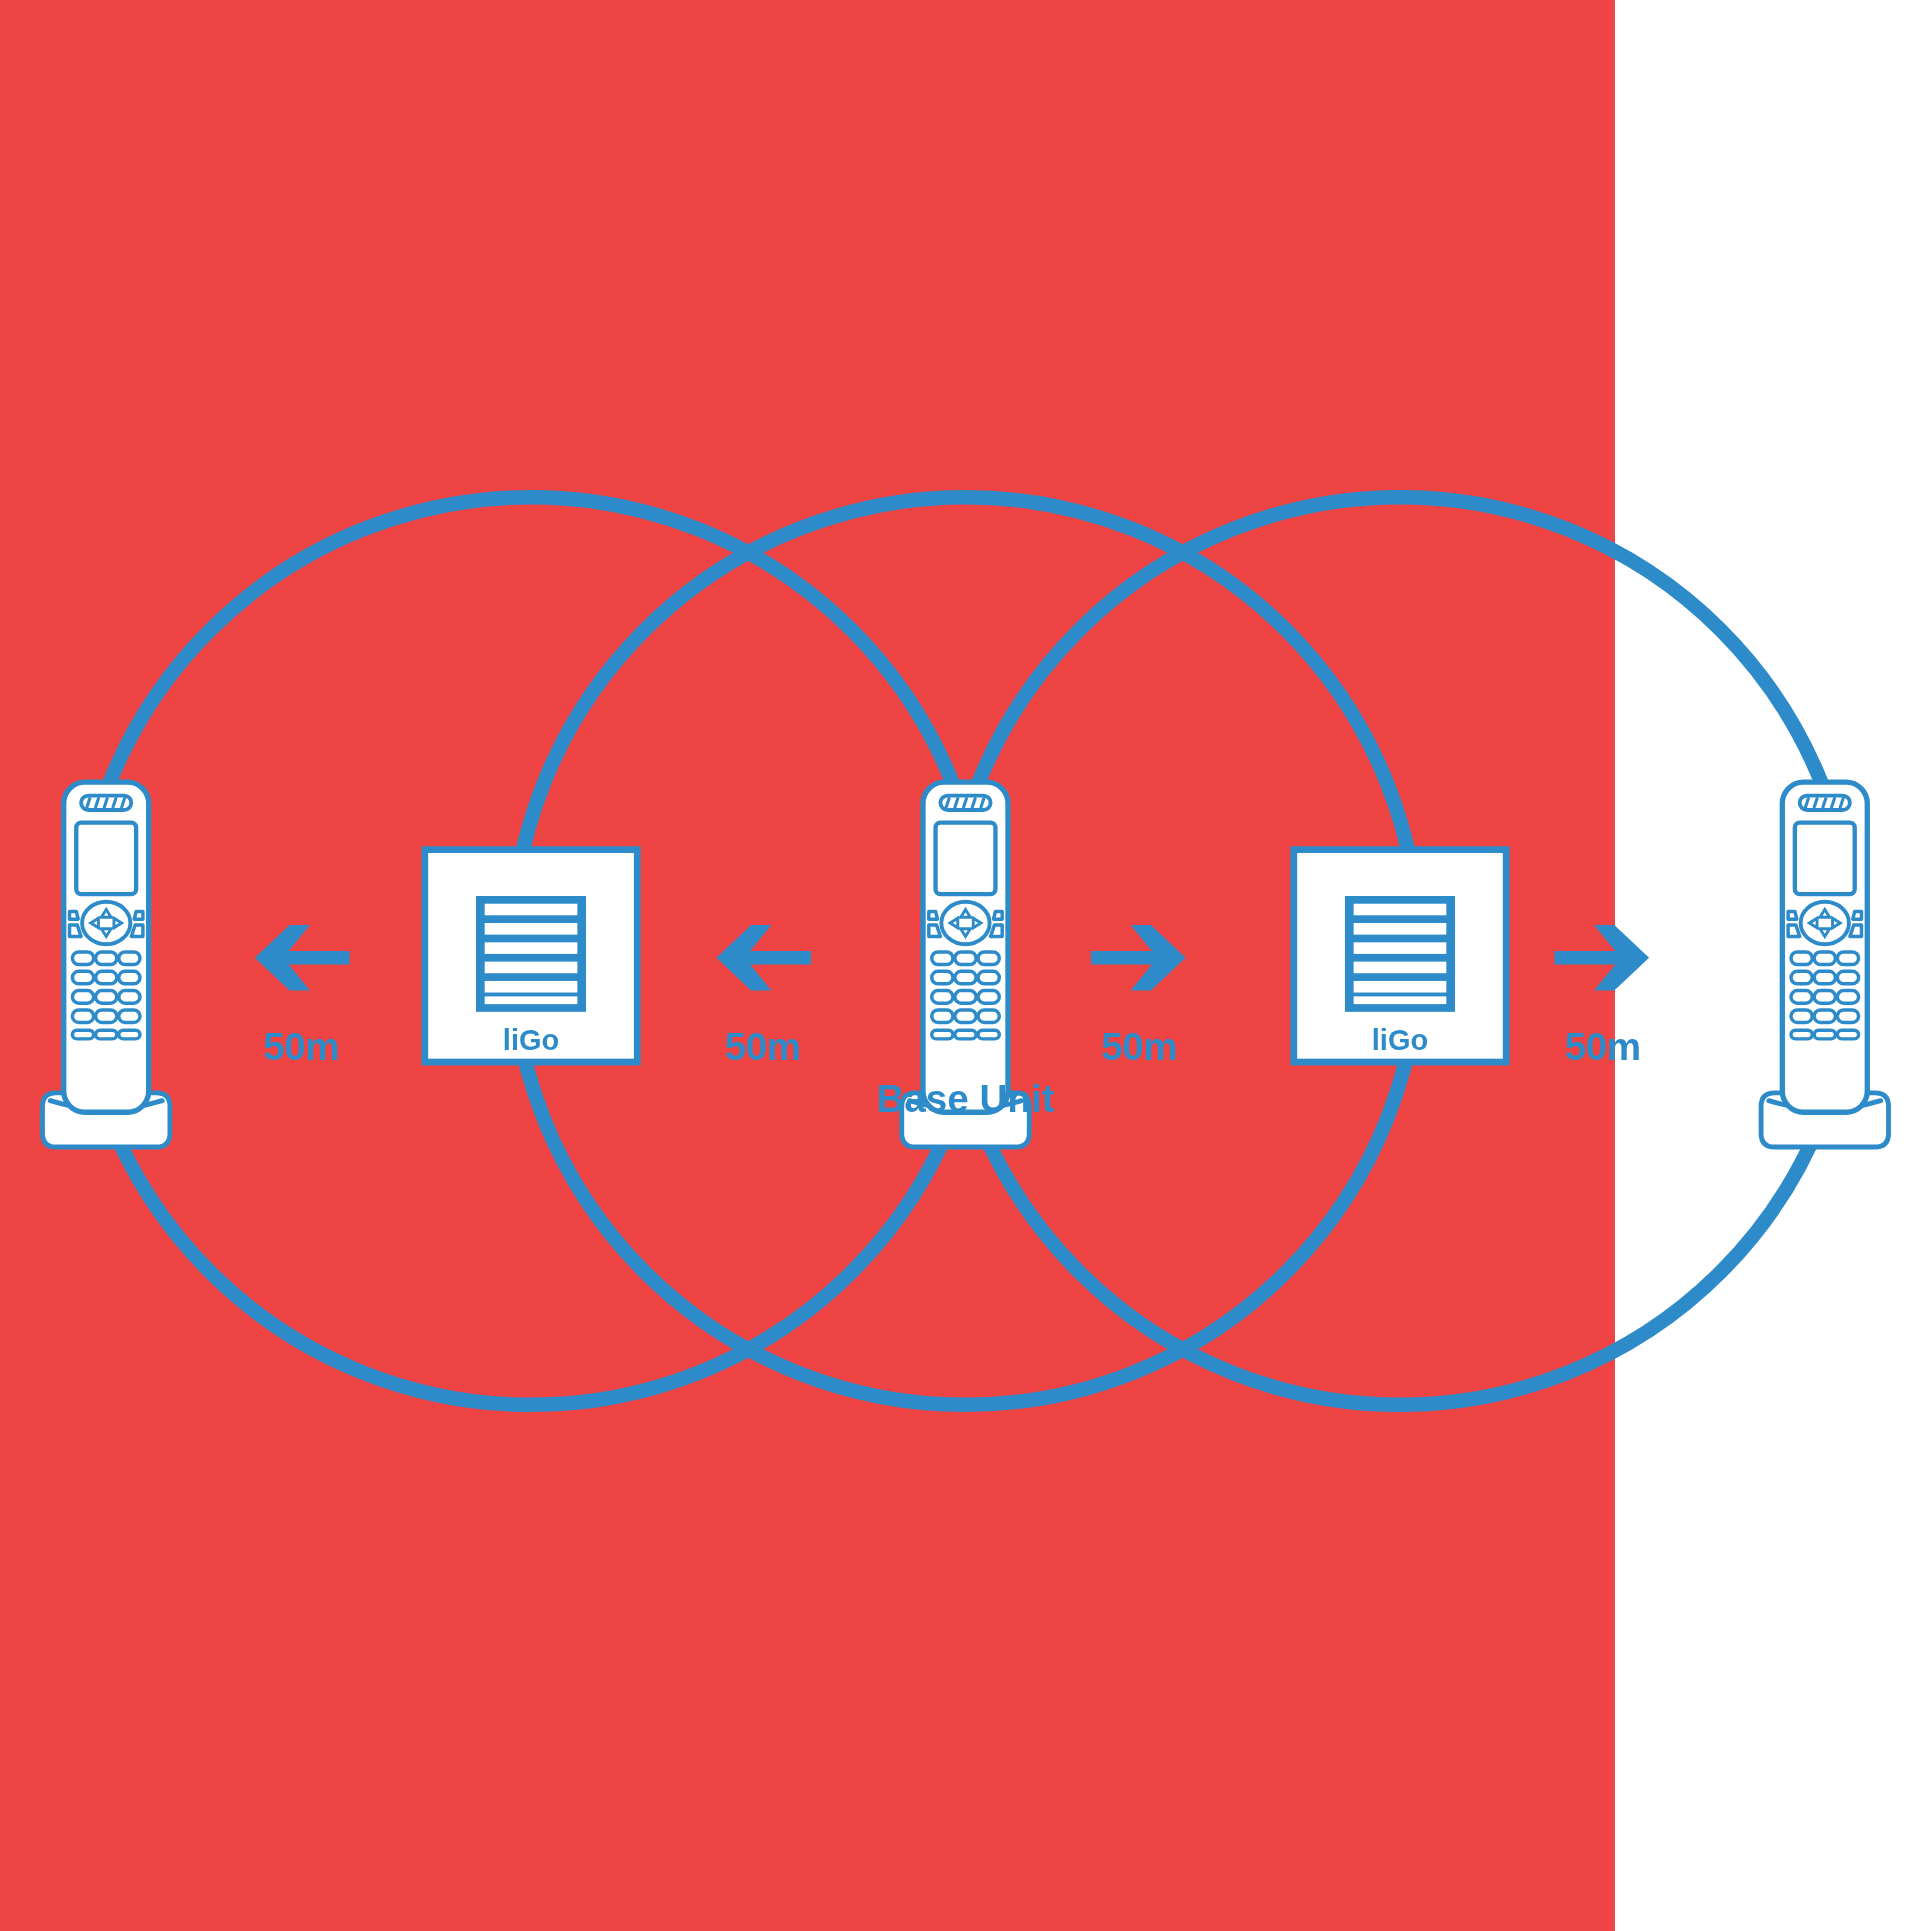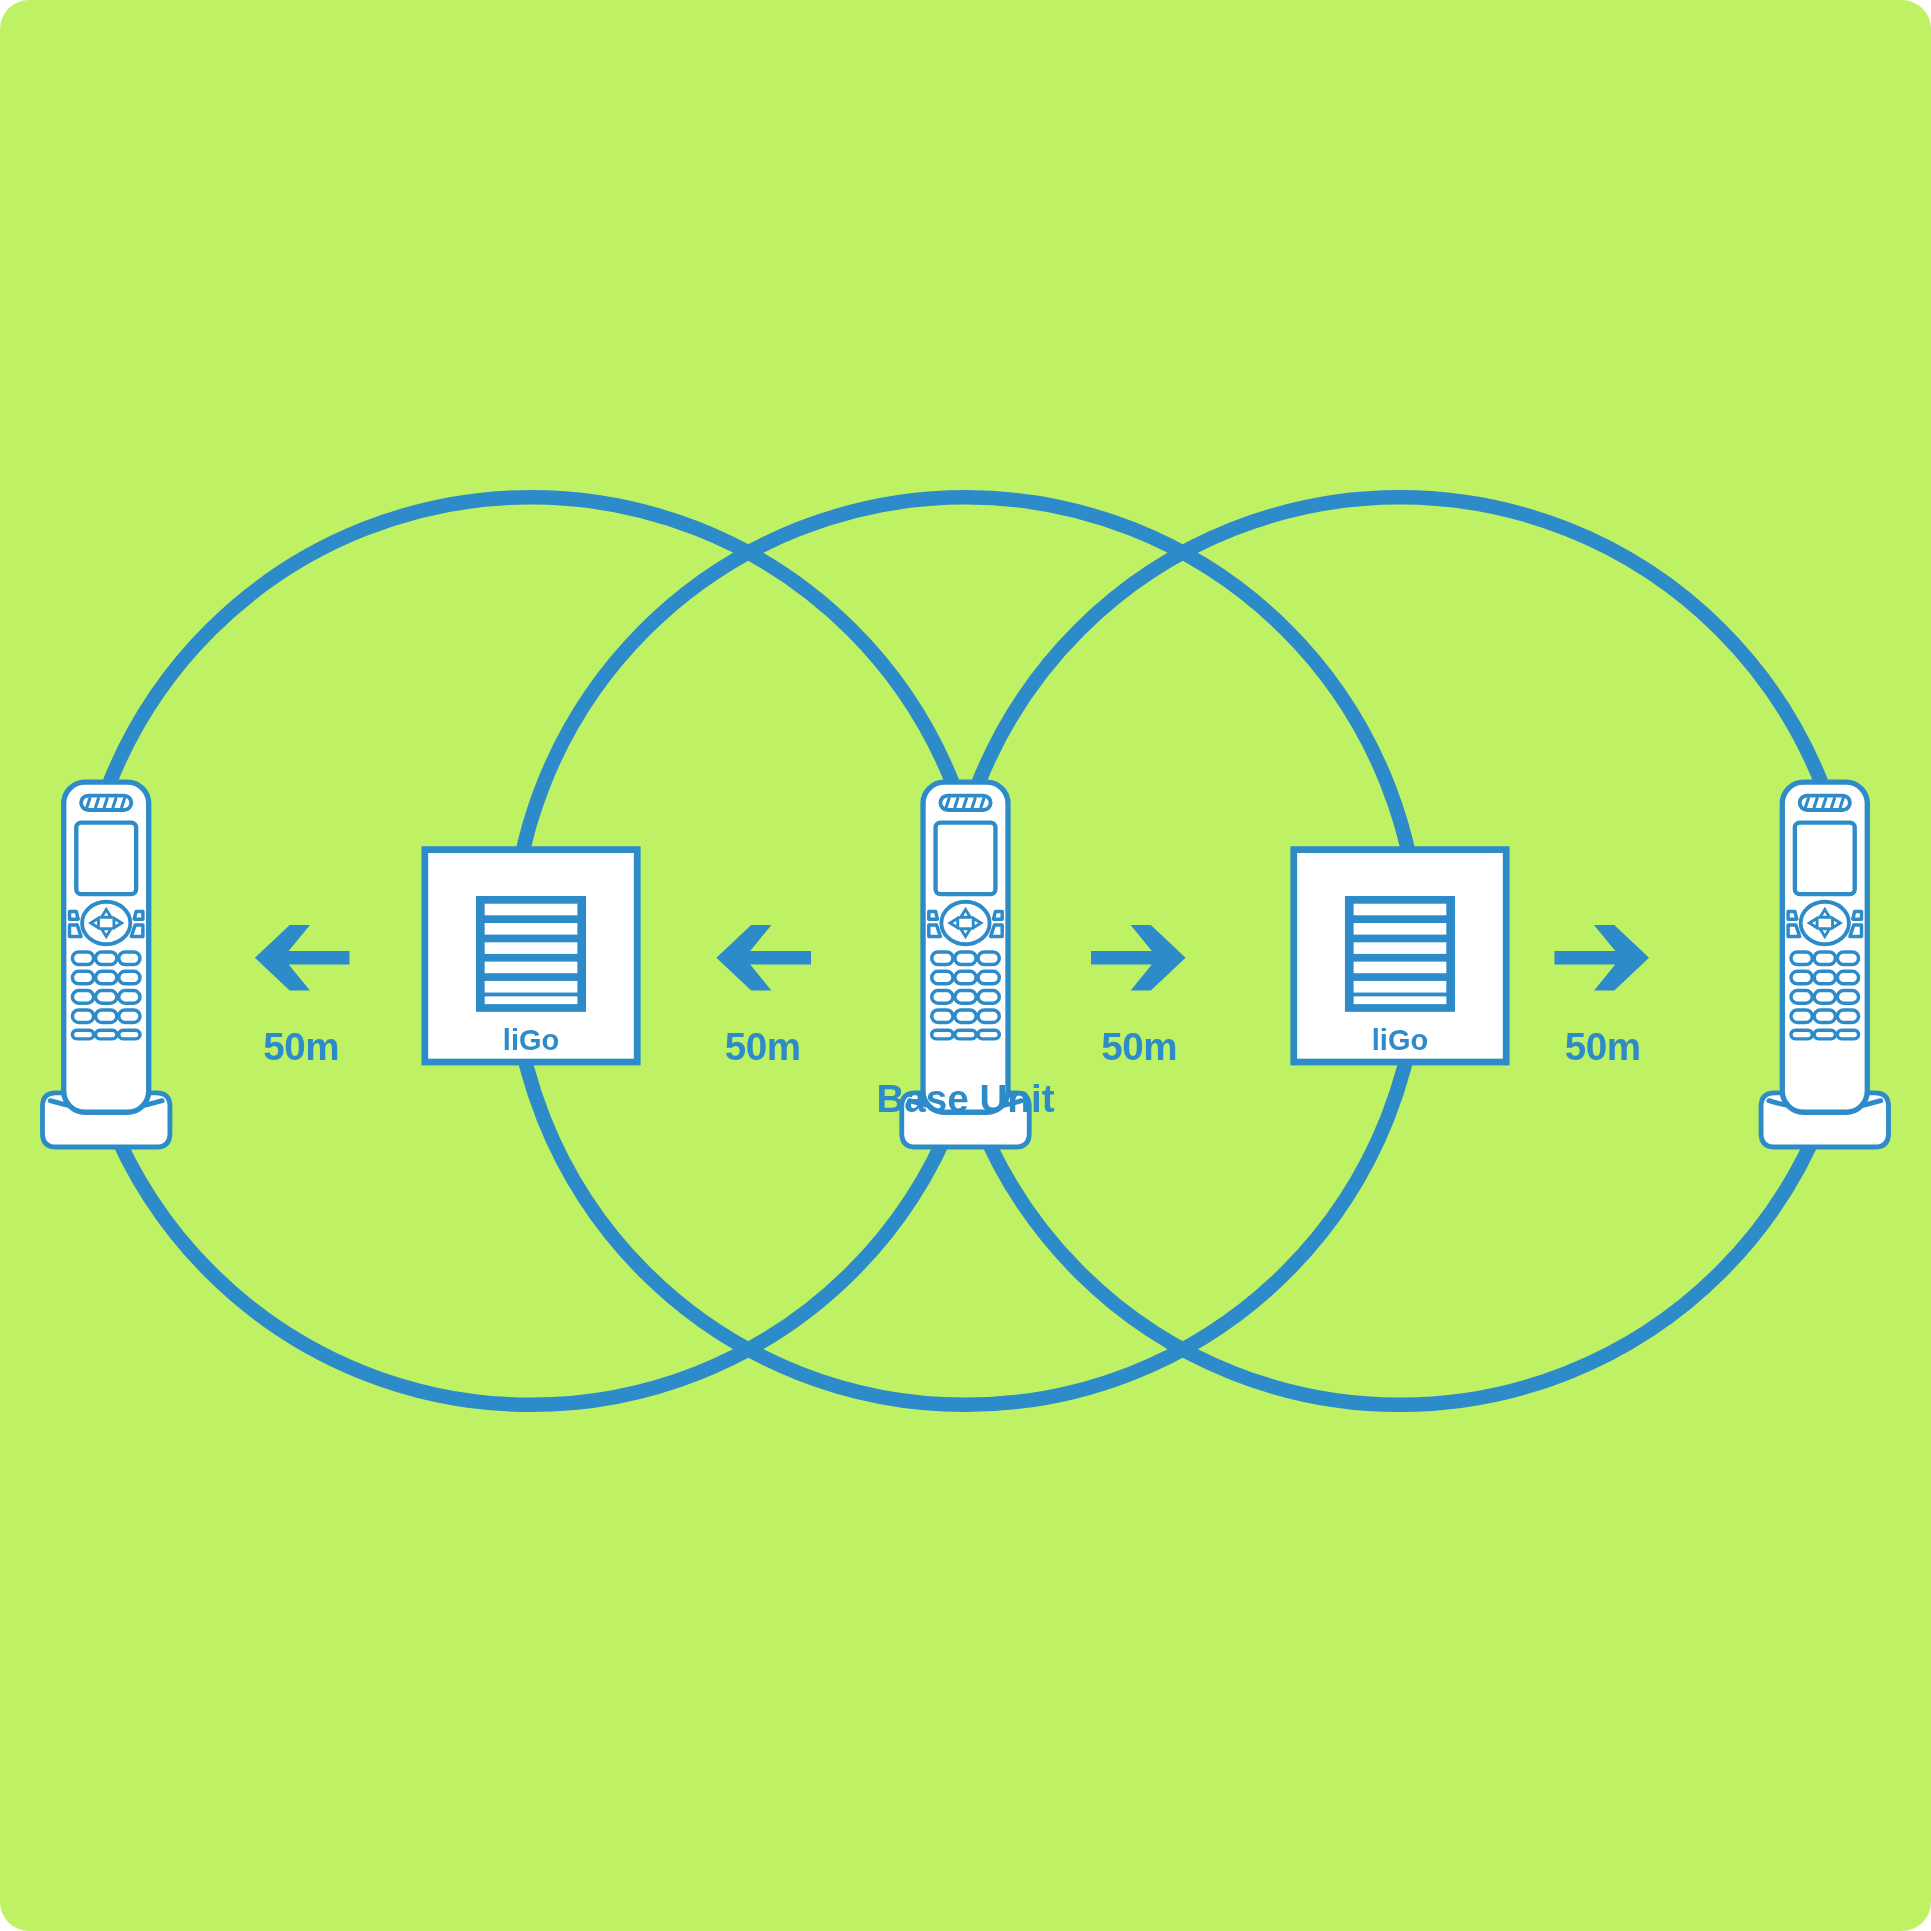--- a/index.html
+++ b/index.html
@@ -9,24 +9,23 @@
     background: #ffffff;
   }
   body {
     width: 1931px;
     height: 1931px;
     overflow: hidden;
     font-family: "Liberation Sans", sans-serif;
   }
   #stage {
     position: relative;
-    width: 1931px;
+    width: 1615px;
     height: 1931px;
-    background: #bef264;
-    border-radius: 29px;
+    background: #ef4444;
   }
   #diagram-svg {
     position: absolute;
     top: 0;
     left: 0;
     width: 1931px;
     height: 1931px;
     display: block;
   }
   .label-text {

